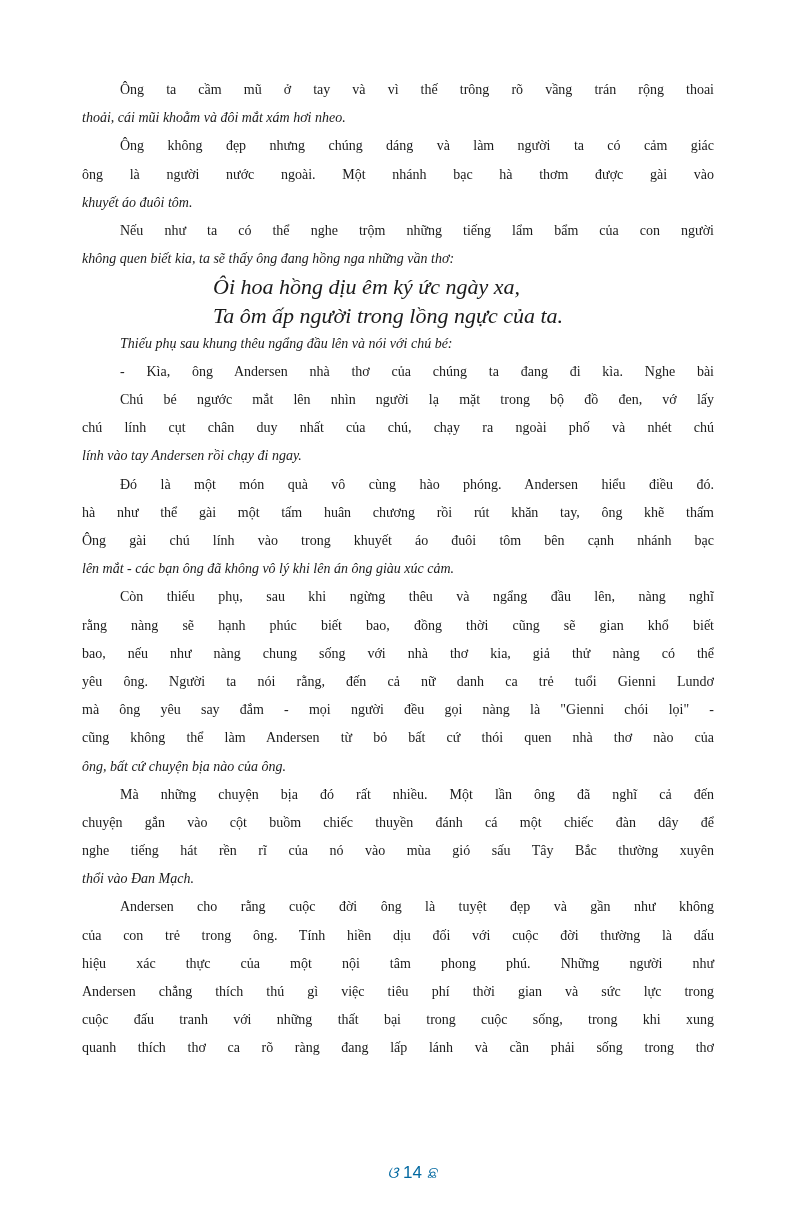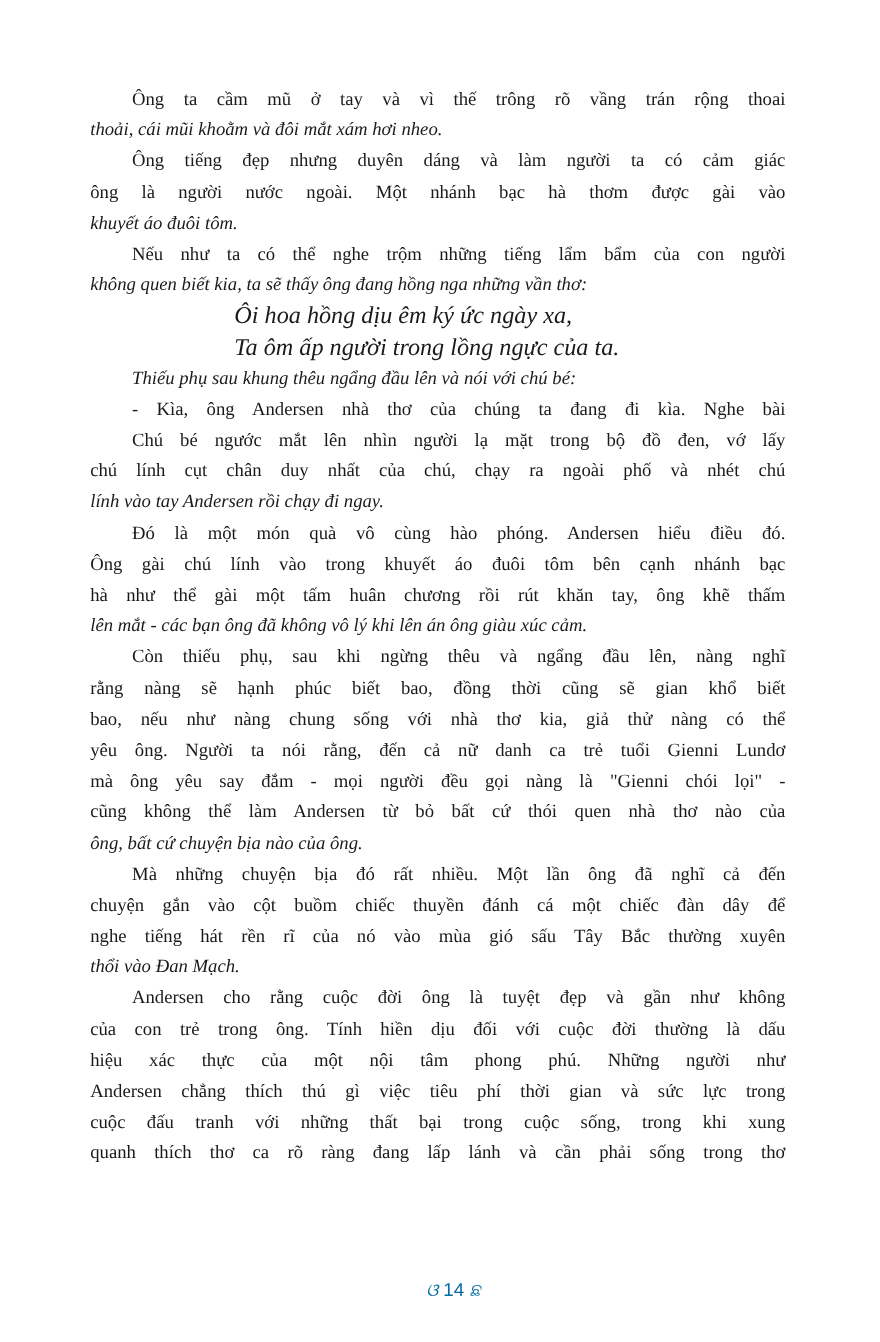--- a/index.html
+++ b/index.html
@@ -18,21 +18,21 @@
   .page {
     position: absolute;
     left: 82px;
     top: 76px;
     width: 632px;
   }
   .line {
     display: block;
     height: 28.2px;
     line-height: 28.2px;
-    font-size: 17px;
+    font-size: 14px;
     white-space: nowrap;
     text-align: justify;
     text-align-last: justify;
   }
   .line.last {
     text-align-last: left;
     font-style: italic;
   }
   .line.indent {
     padding-left: 38px;
@@ -58,35 +58,35 @@
     font-size: 16px;
     font-style: italic;
   }
 </style>
 </head>
 <body>
 
 <div class="page">
   <span class="line indent">Ông ta cầm mũ ở tay và vì thế trông rõ vầng trán rộng thoai</span>
   <span class="line last">thoải, cái mũi khoằm và đôi mắt xám hơi nheo.</span>
-  <span class="line indent">Ông tiếng đẹp nhưng duyên dáng và làm người ta có cảm giác</span>
+  <span class="line indent">Ông không đẹp nhưng chúng dáng và làm người ta có cảm giác</span>
   <span class="line">ông là người nước ngoài. Một nhánh bạc hà thơm được gài vào</span>
   <span class="line last">khuyết áo đuôi tôm.</span>
   <span class="line indent">Nếu như ta có thể nghe trộm những tiếng lẩm bẩm của con người</span>
   <span class="line last">không quen biết kia, ta sẽ thấy ông đang hồng nga những vần thơ:</span>
   <span class="line verse">Ôi hoa hồng dịu êm ký ức ngày xa,</span>
   <span class="line verse">Ta ôm ấp người trong lồng ngực của ta.</span>
   <span class="line indent last">Thiếu phụ sau khung thêu ngẩng đầu lên và nói với chú bé:</span>
   <span class="line indent">- Kìa, ông Andersen nhà thơ của chúng ta đang đi kìa. Nghe bài</span>
   <span class="line indent">Chú bé ngước mắt lên nhìn người lạ mặt trong bộ đồ đen, vớ lấy</span>
   <span class="line">chú lính cụt chân duy nhất của chú, chạy ra ngoài phố và nhét chú</span>
   <span class="line last">lính vào tay Andersen rồi chạy đi ngay.</span>
   <span class="line indent">Đó là một món quà vô cùng hào phóng. Andersen hiểu điều đó.</span>
+  <span class="line">hà như thể gài một tấm huân chương rồi rút khăn tay, ông khẽ thấm</span>
   <span class="line">Ông gài chú lính vào trong khuyết áo đuôi tôm bên cạnh nhánh bạc</span>
-  <span class="line">hà như thể gài một tấm huân chương rồi rút khăn tay, ông khẽ thấm</span>
   <span class="line last">lên mắt - các bạn ông đã không vô lý khi lên án ông giàu xúc cảm.</span>
   <span class="line indent">Còn thiếu phụ, sau khi ngừng thêu và ngẩng đầu lên, nàng nghĩ</span>
   <span class="line">rằng nàng sẽ hạnh phúc biết bao, đồng thời cũng sẽ gian khổ biết</span>
   <span class="line">bao, nếu như nàng chung sống với nhà thơ kia, giả thử nàng có thể</span>
   <span class="line">yêu ông. Người ta nói rằng, đến cả nữ danh ca trẻ tuổi Gienni Lundơ</span>
   <span class="line">mà ông yêu say đắm - mọi người đều gọi nàng là "Gienni chói lọi" -</span>
   <span class="line">cũng không thể làm Andersen từ bỏ bất cứ thói quen nhà thơ nào của</span>
   <span class="line last">ông, bất cứ chuyện bịa nào của ông.</span>
   <span class="line indent">Mà những chuyện bịa đó rất nhiều. Một lần ông đã nghĩ cả đến</span>
   <span class="line">chuyện gắn vào cột buồm chiếc thuyền đánh cá một chiếc đàn dây để</span>

